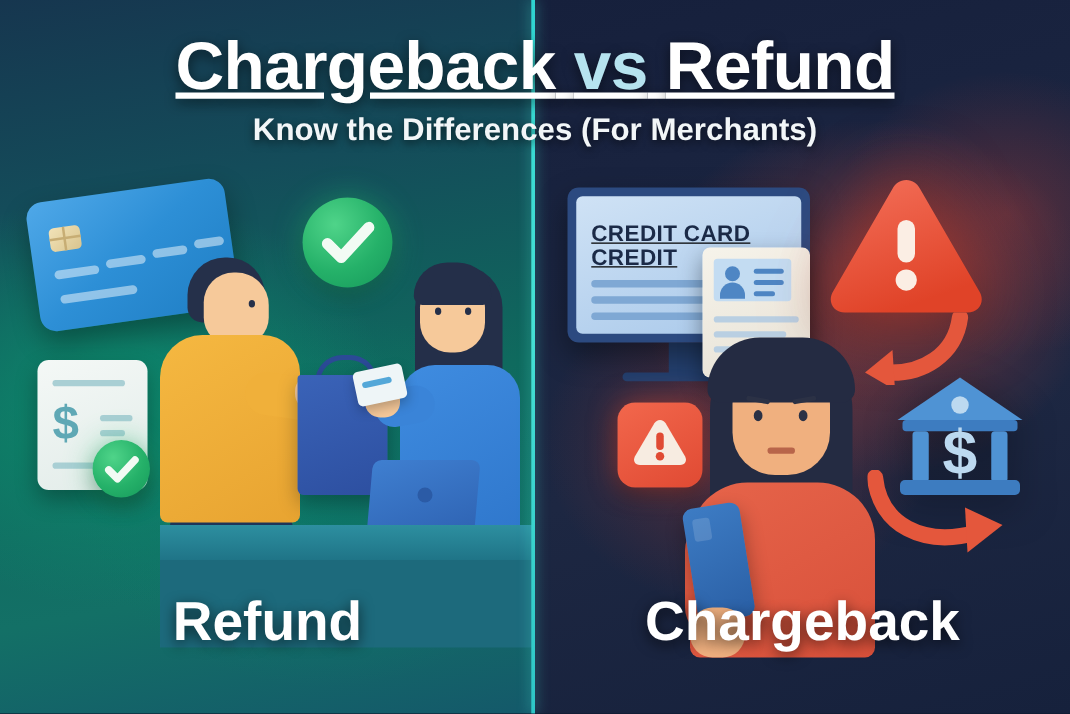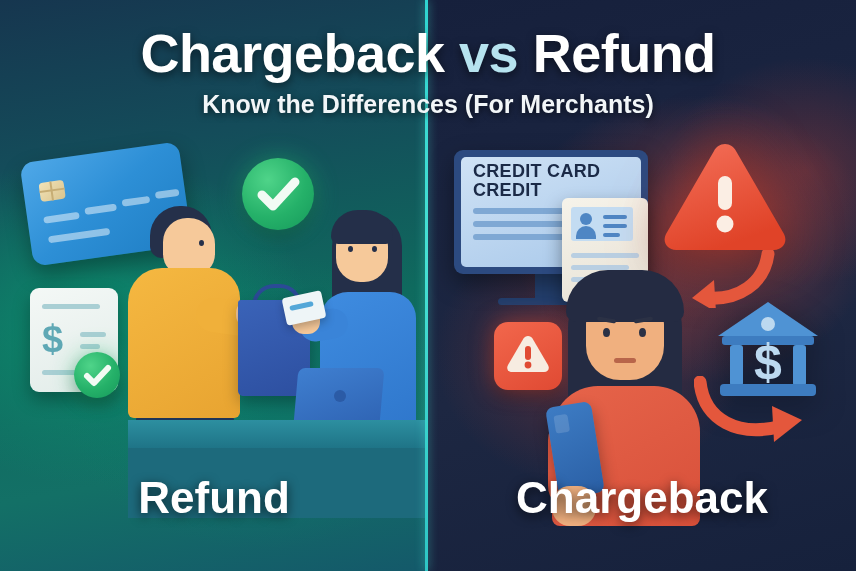--- a/index.html
+++ b/index.html
@@ -63,20 +63,21 @@
   }
   #main-title {
     margin: 0;
     padding-top: 22px;
     font-size: 54px;
     font-weight: bold;
     letter-spacing: -0.5px;
     color: #ffffff;
     text-shadow: 0 3px 10px rgba(0,0,0,0.55);
     white-space: nowrap;
+    text-decoration: underline;
   }
   #main-title .vs-word {
     color: #b6e3ef;
   }
   #subtitle {
     margin: 6px 0 0 0;
     font-size: 25px;
     font-weight: bold;
     color: #f2f6f8;
     text-shadow: 0 2px 7px rgba(0,0,0,0.6);
@@ -274,22 +275,23 @@
     border-radius: 9px;
     background: #2c4a80;
     padding: 7px;
     box-sizing: border-box;
     box-shadow: 0 10px 24px rgba(0,0,0,0.4);
   }
   #monitor-screen {
     width: 100%; height: 100%;
     border-radius: 5px;
     background: linear-gradient(160deg, #cfe2f5 0%, #a8c8ea 100%);
-    padding: 5px 12px;
+    padding: 21px 12px;
     box-sizing: border-box;
+    text-decoration: underline;
   }
   #monitor-title {
     font-size: 18px; font-weight: bold; color: #1b2a47;
     line-height: 1.08; letter-spacing: 0.3px;
   }
   .monitor-line {
     height: 6px; border-radius: 3px; background: #7fa8d4;
     margin-top: 7px;
   }
   #monitor-stand {

